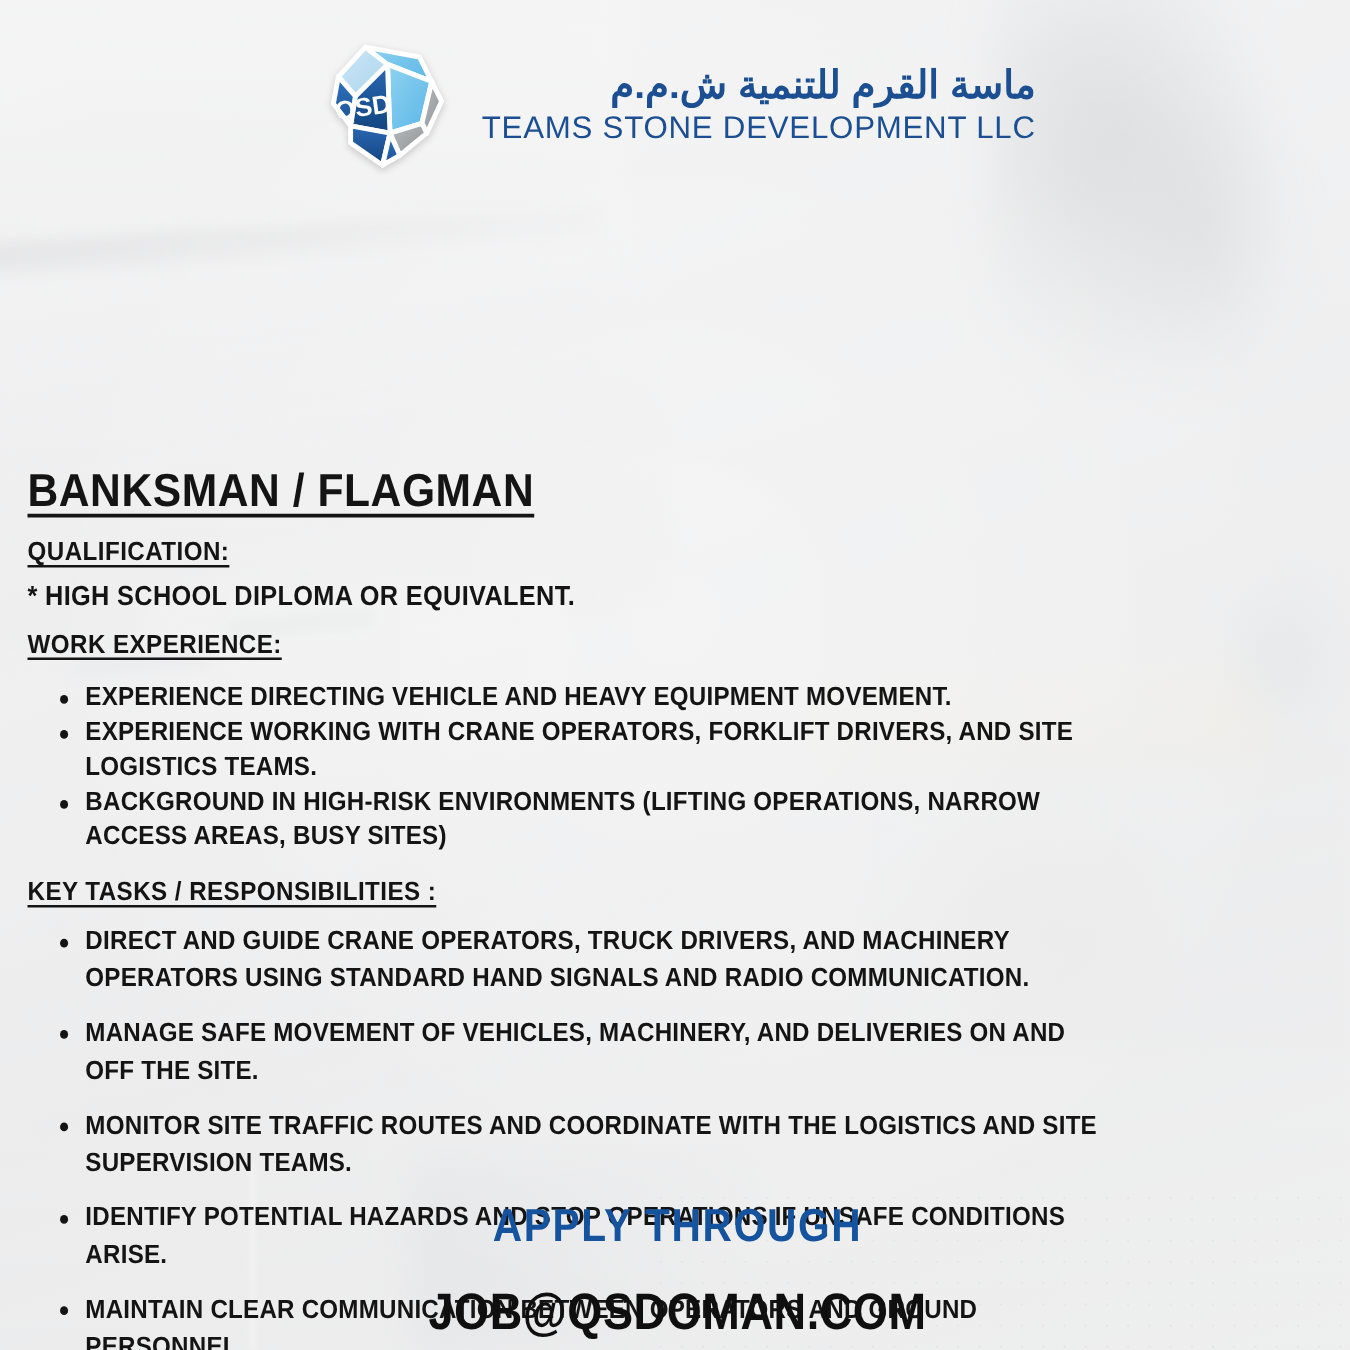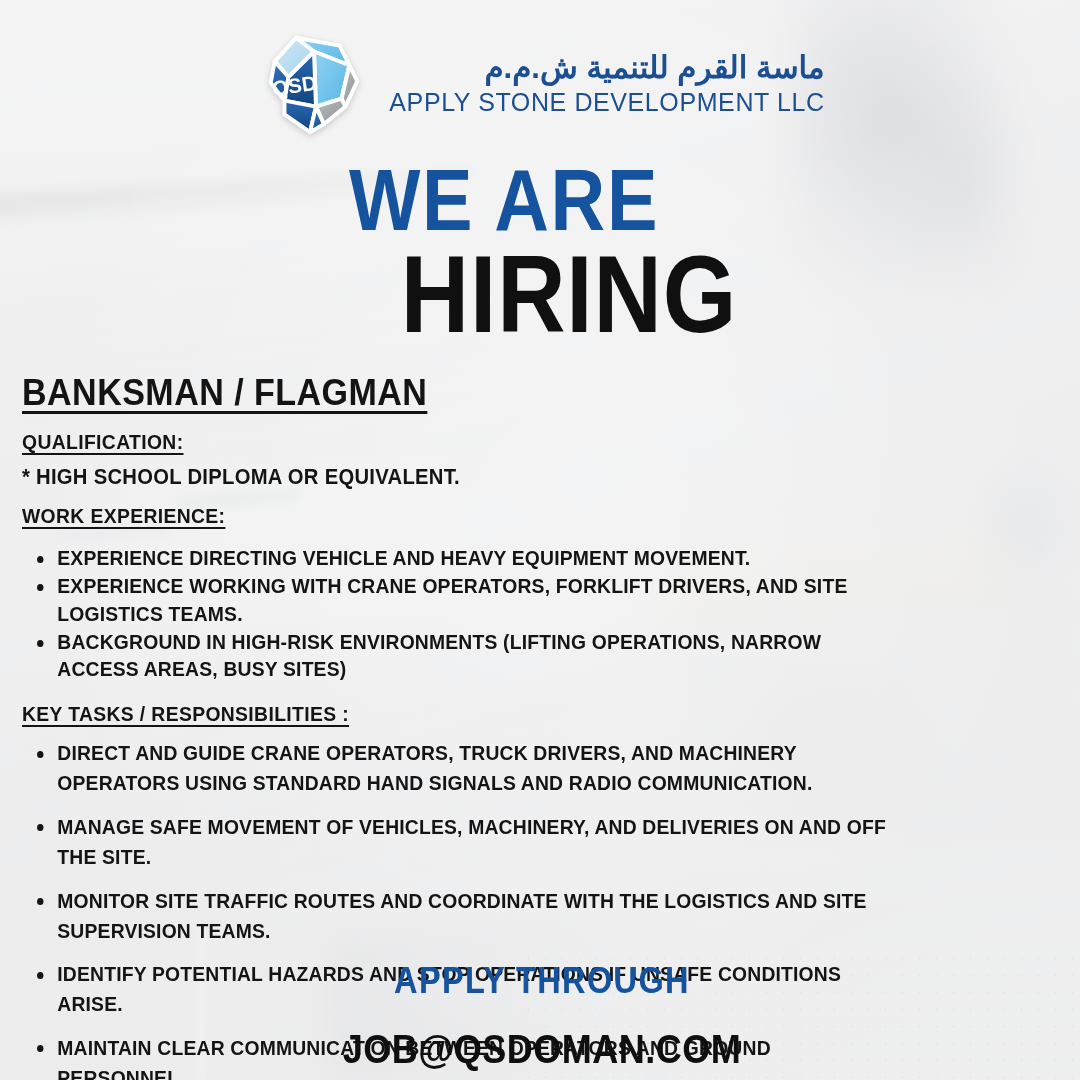--- a/index.html
+++ b/index.html
@@ -312,21 +312,21 @@
   .qual-line {
     font-size: 22px;
     font-weight: 700;
     letter-spacing: .3px;
     transform: scaleX(.92);
     transform-origin: left center;
     margin: 10px 0 14px 0;
   }
   ul.bullets {
     list-style: none;
-    margin: 4px;
+    margin: 15px;
     padding: 0;
   }
   ul.bullets > li {
     position: relative;
     font-size: 21px;
     font-weight: 700;
     letter-spacing: .2px;
     padding-left: 34px;
     transform: scaleX(.92);
     transform-origin: left center;
@@ -450,28 +450,24 @@
 
           <polygon points="34,56 60,30 62,86 30,80" fill="url(#gDeep)"></polygon>
 
           <polygon points="30,80 62,86 56,112 30,94" fill="url(#gDeep)"></polygon>
           <polygon points="62,86 70,104 56,112" fill="url(#gMid)"></polygon>
         </g>
         <text x="41" y="72" font-family="'Liberation Sans', sans-serif" font-size="21" font-weight="700" fill="#ffffff" text-anchor="middle" transform="rotate(-8 41 72)">QSD</text>
       </svg>
       <div class="logo-text">
         <span class="logo-ar">ماسة القرم للتنمية ش.م.م</span>
-        <span class="logo-en">APPLY STONE DEVELOPMENT LLC</span>
+        <span class="logo-en">TEAMS STONE DEVELOPMENT LLC</span>
       </div>
     </div>
 
-    <div class="headline">
-      <span class="hl-we-are">WE ARE</span>
-      <span class="hl-hiring">HIRING</span>
-    </div>
 
     <div class="body-block">
 
       <div class="job-title">BANKSMAN / FLAGMAN</div>
 
       <div class="sec-head">QUALIFICATION:</div>
       <div class="qual-line">* HIGH SCHOOL DIPLOMA OR EQUIVALENT.</div>
 
       <div class="sec-head">WORK EXPERIENCE:</div>
       <ul class="bullets exp-list">

